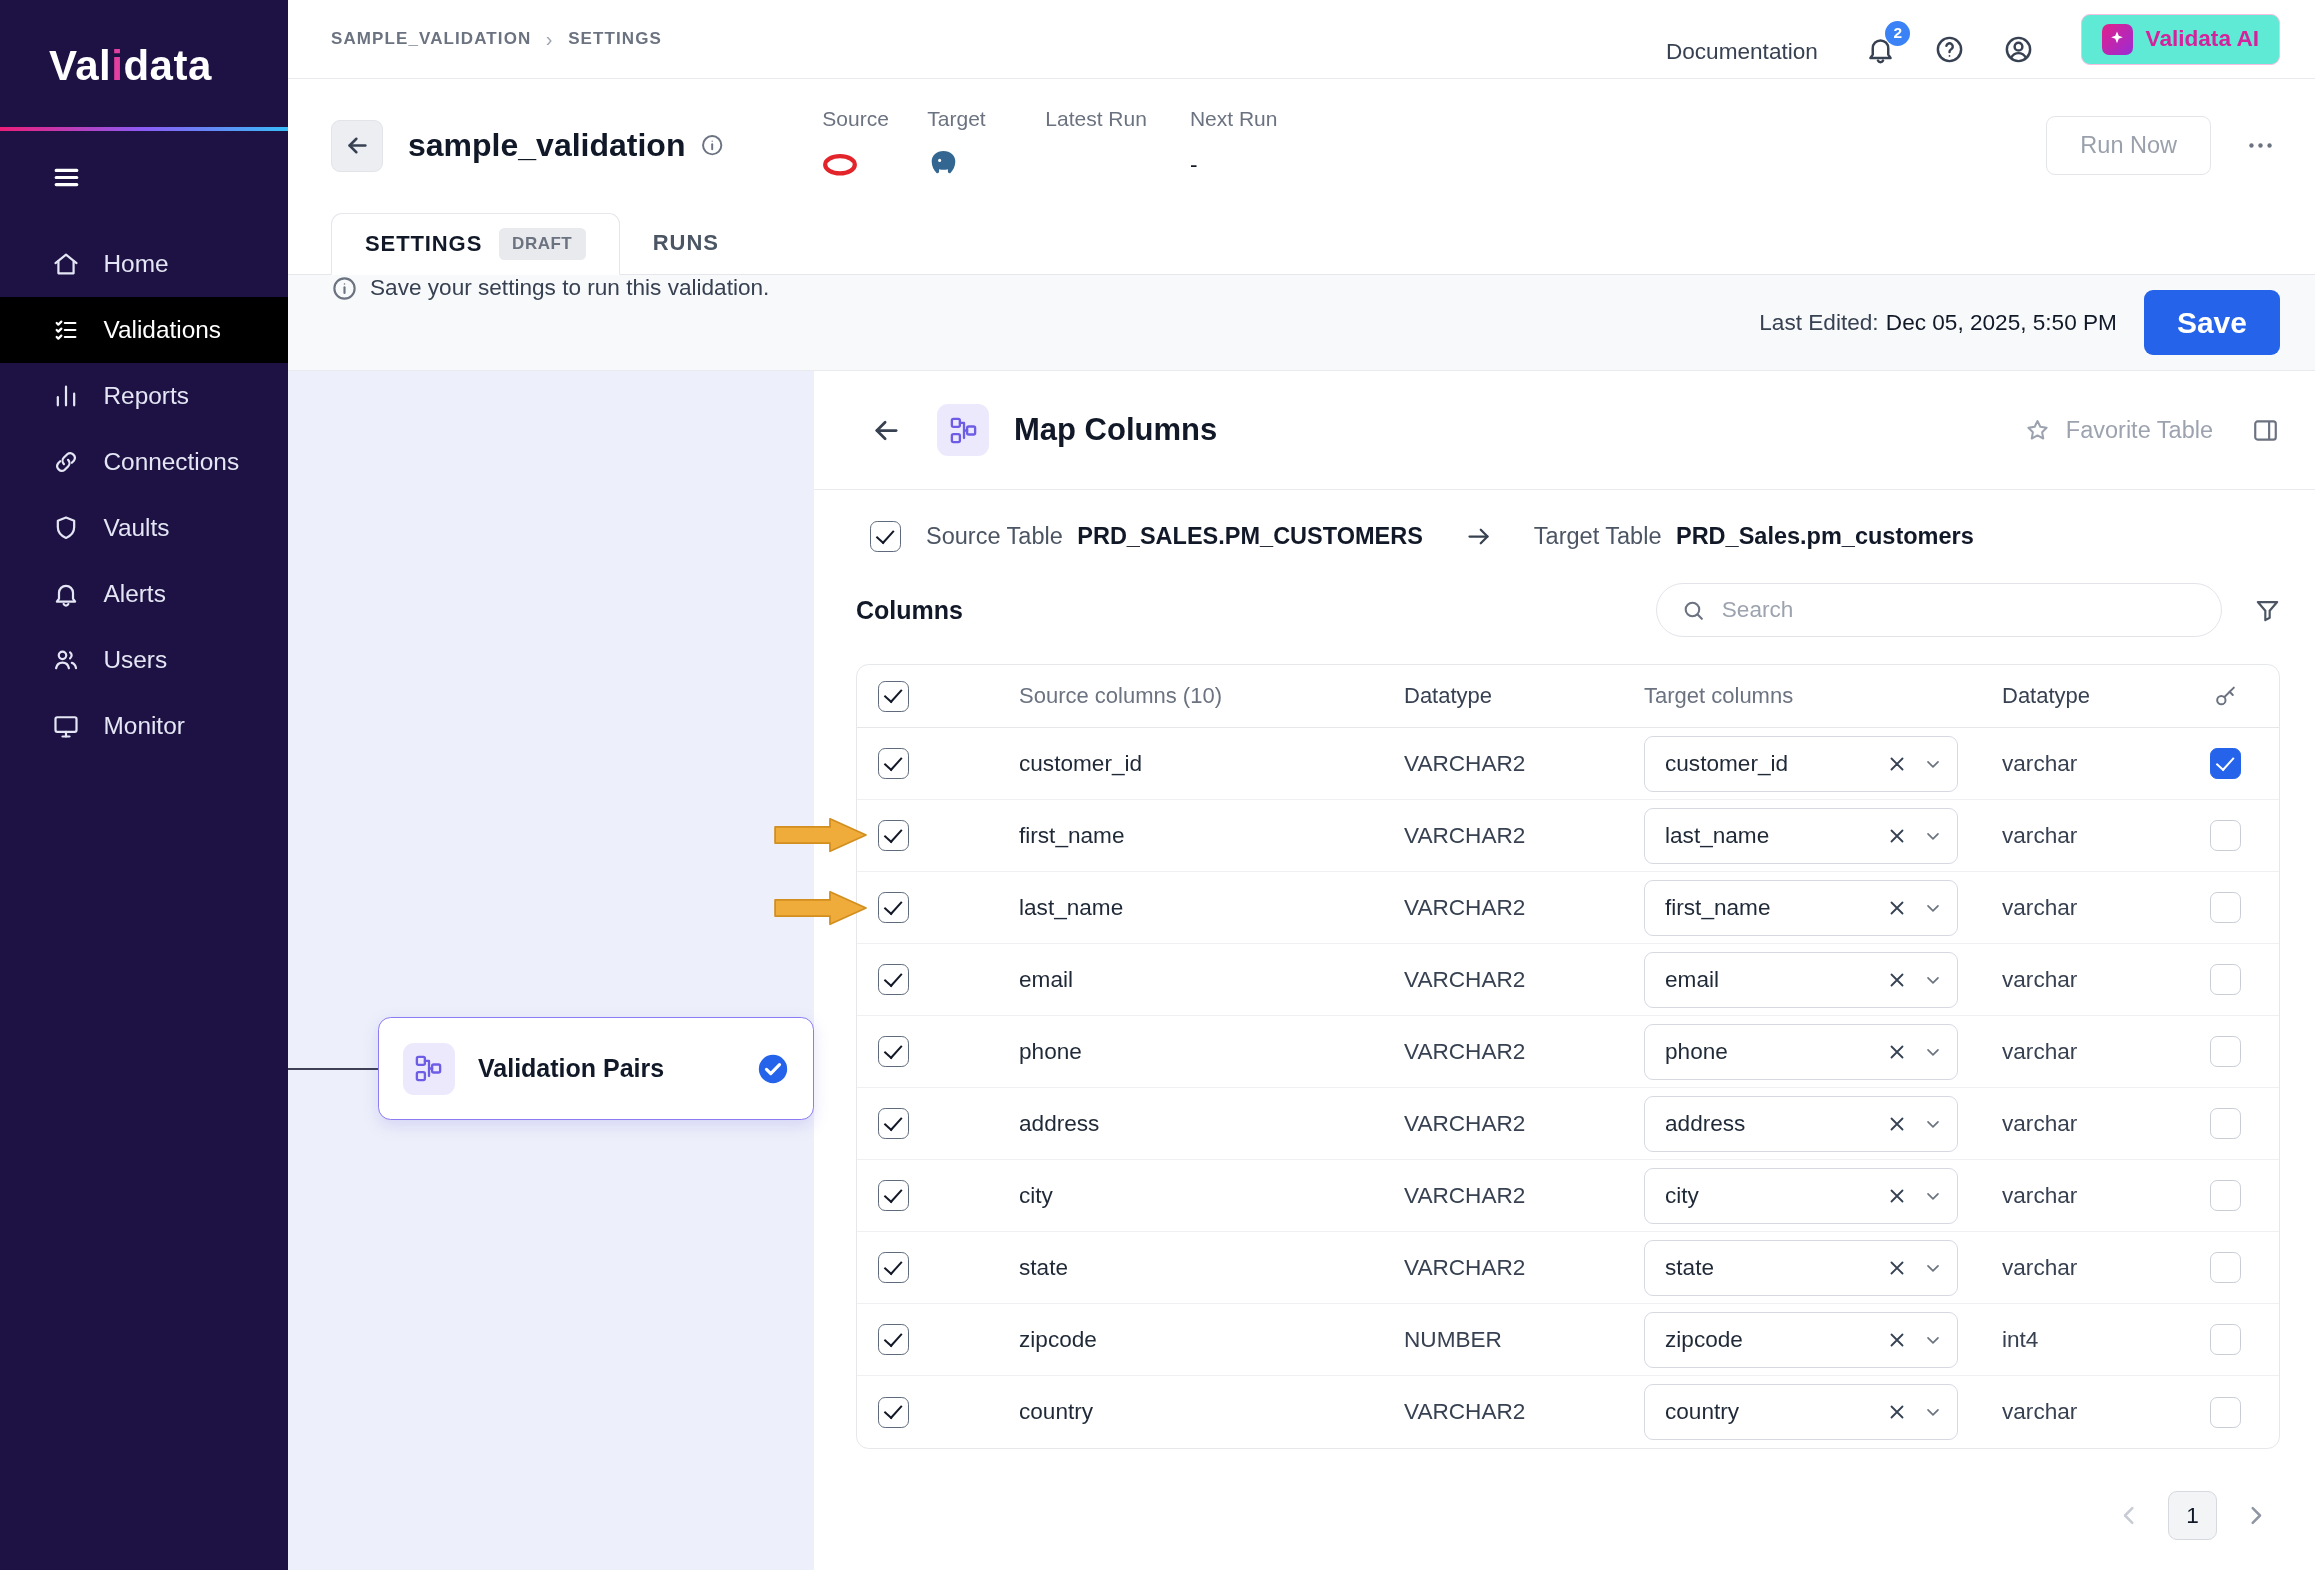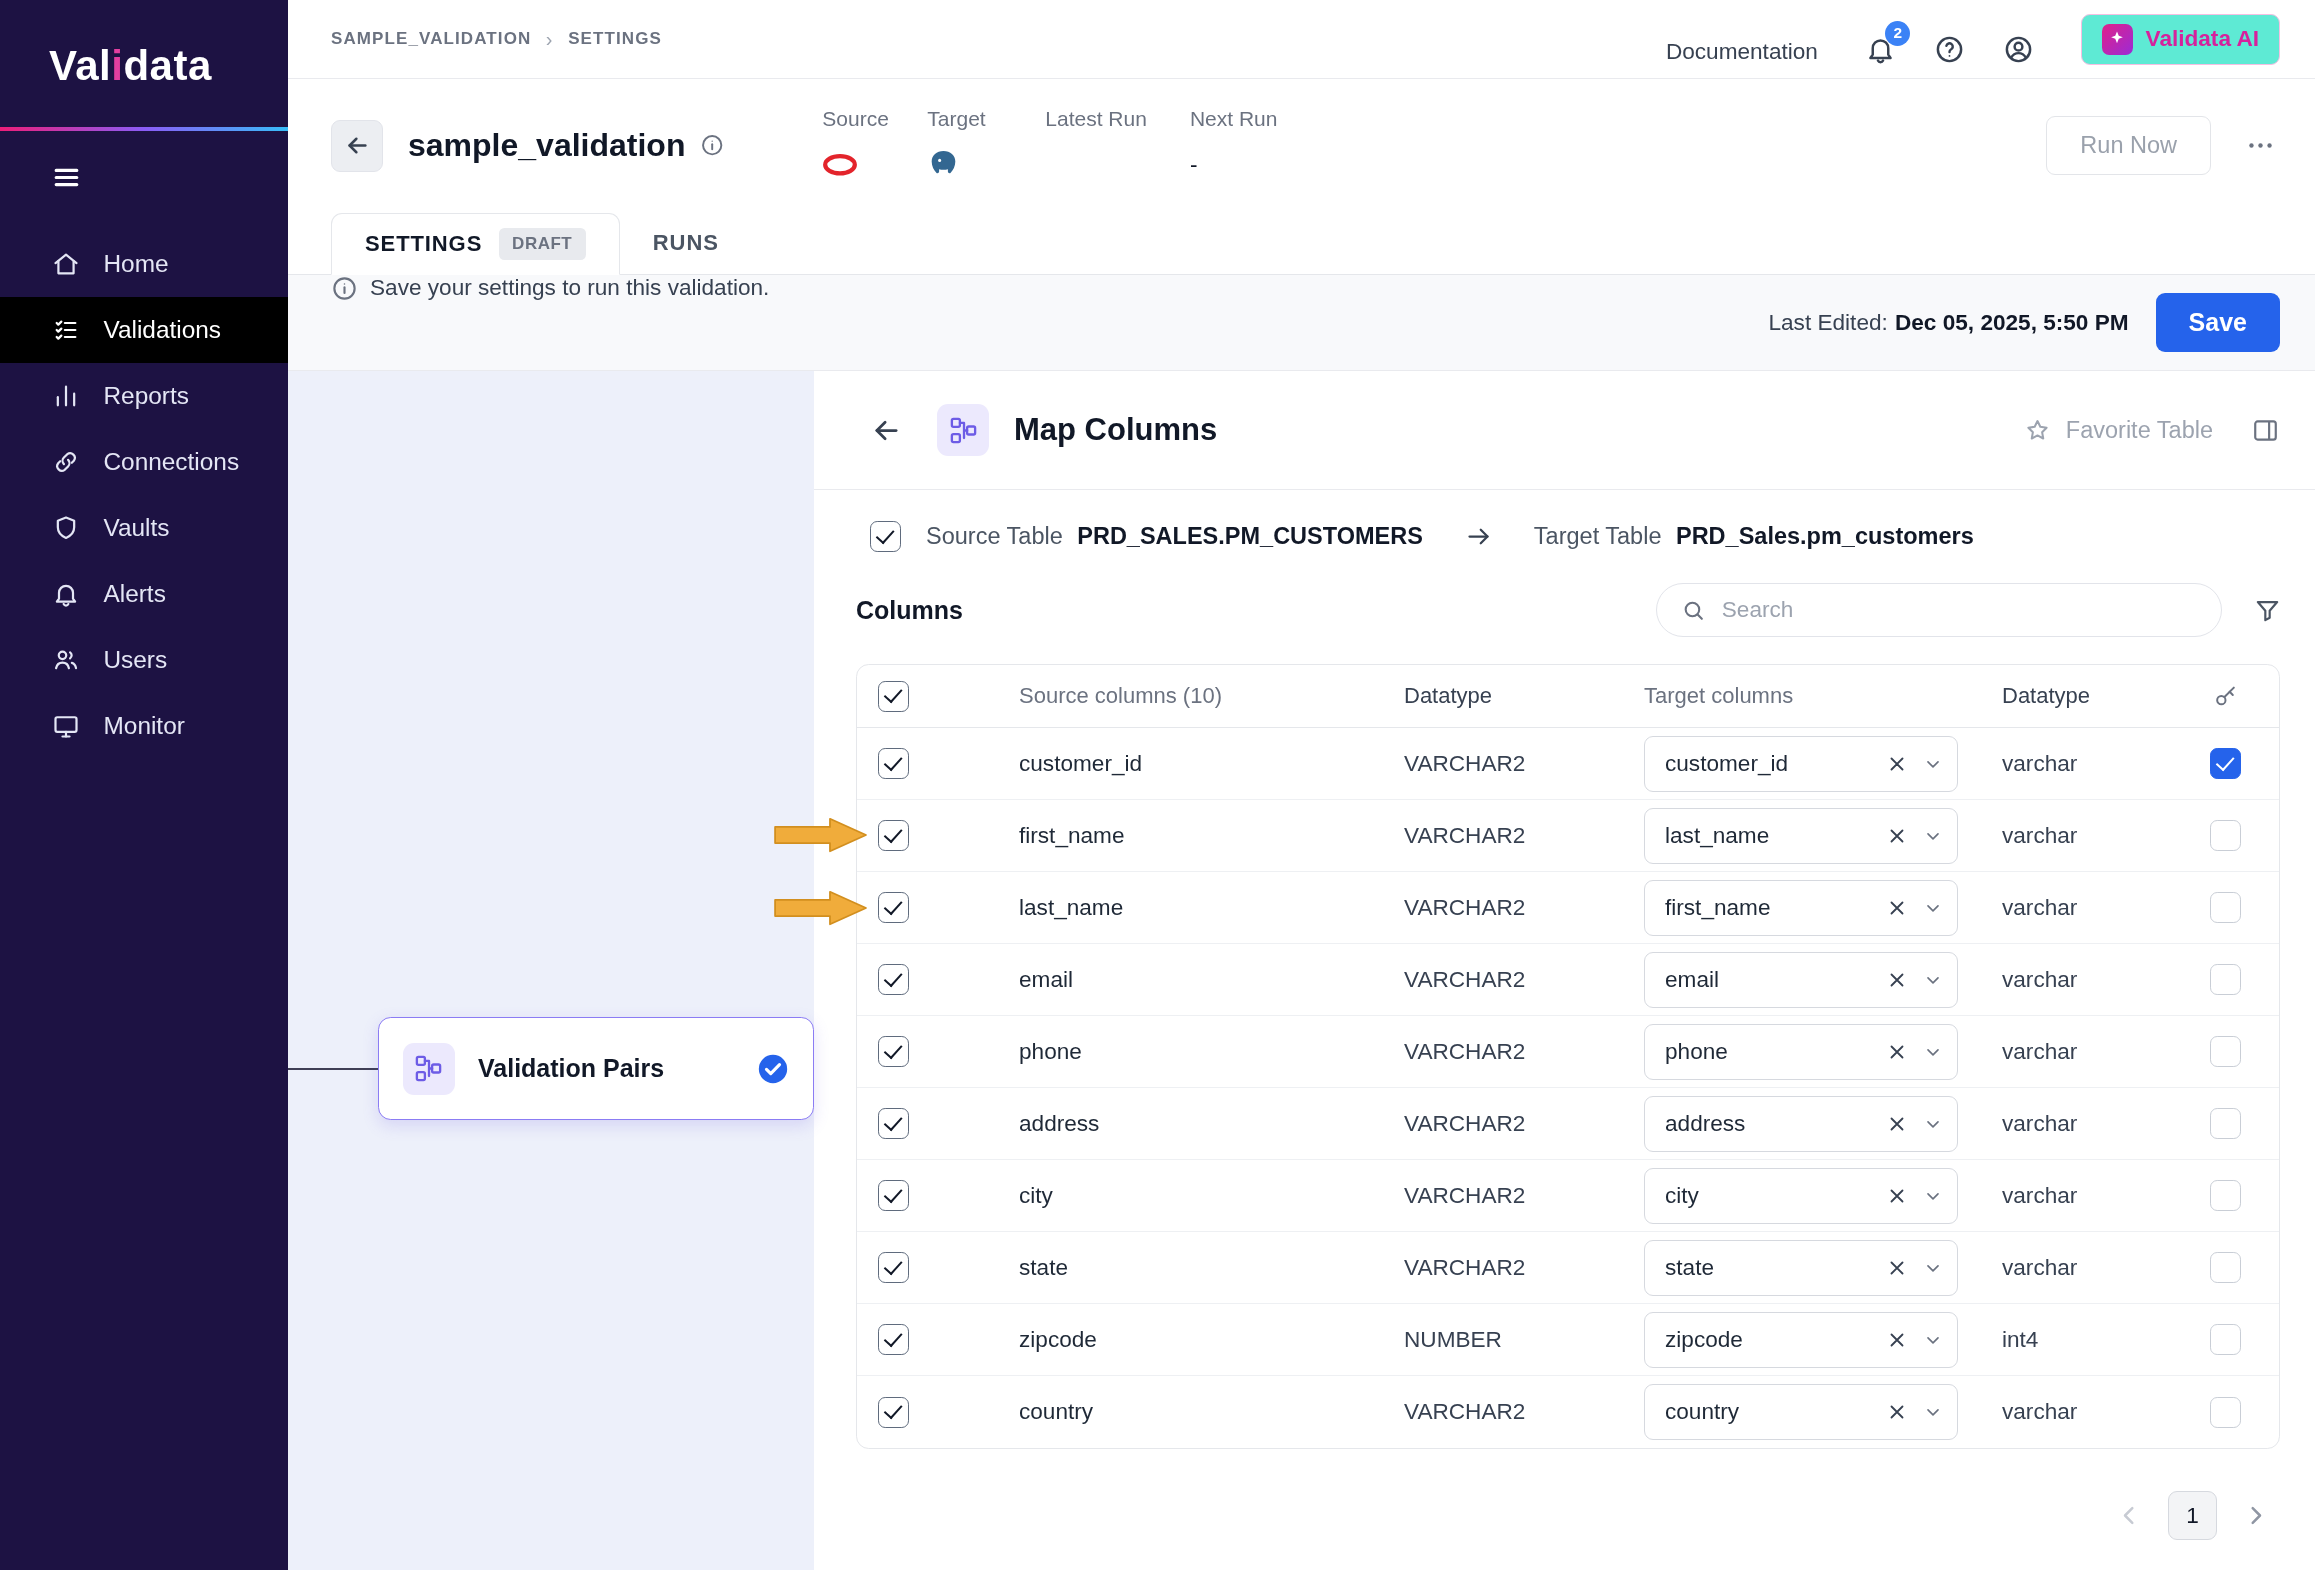--- a/index.html
+++ b/index.html
@@ -57,22 +57,22 @@
   .tab.active{border:0.9px solid #e5e7eb;border-bottom:0.9px solid #fff;border-radius:11px 11px 0 0;margin-bottom:-0.9px;font-weight:700;color:#111827;background:#fff}
   .tab.inactive{color:#4b5563;font-weight:600}
   .tab-badge{background:#e8eaee;color:#6b7280;font-size:17px;font-weight:700;padding:6.3px 13.6px;border-radius:5.4px;letter-spacing:0.5px}
 
   .notice{height:96px;background:#f8f9fb;border-bottom:0.9px solid #e9eaee;display:flex;padding:0 36px 0 43px;gap:12px;flex-shrink:0}
   .notice-icon{color:#6b7280}
   .notice-icon svg{width:27px;height:27px}
   .notice-msg{font-size:22.6px;color:#374151}
   .notice-right{margin-left:auto;display:flex;align-items:center;gap:27px}
   .last-edited{font-size:22.6px;color:#374151}
-  .last-edited .le-val{color:#111827;font-weight:700;margin-left:7.2px}
-  .save-btn{background:#2563eb;color:#fff;font-size:25px;font-weight:600;border:none;border-radius:9px;padding:15.4px 33px;cursor:pointer}
+  .last-edited .le-val{color:#111827;font-weight:400;margin-left:7.2px}
+  .save-btn{background:#2563eb;color:#fff;font-size:30px;font-weight:600;border:none;border-radius:9px;padding:15.4px 33px;cursor:pointer}
 
   
   .content{flex:1;display:flex;min-height:0}
   .canvas{width:526px;background:#edf0fa;position:relative;flex-shrink:0}
   .connector{position:absolute;left:0;top:697px;width:91px;height:1.8px;background:#3f3f55}
   .node-card{position:absolute;left:90px;top:646px;width:436px;height:103px;background:#fff;border:1.8px solid #8b7cf4;border-radius:12.7px;display:flex;align-items:center;padding:0 23.5px;gap:23.5px;box-shadow:0 5.4px 16.3px rgba(109,92,230,.18);cursor:pointer}
   .icon-tile{width:52px;height:52px;border-radius:11px;background:#ece9fd;display:flex;align-items:center;justify-content:center;color:#6d5ce6;flex-shrink:0}
   .icon-tile svg{width:31px;height:31px}
   .node-label{font-size:25px;font-weight:600;color:#111827;white-space:nowrap}
   .node-check{margin-left:auto}

